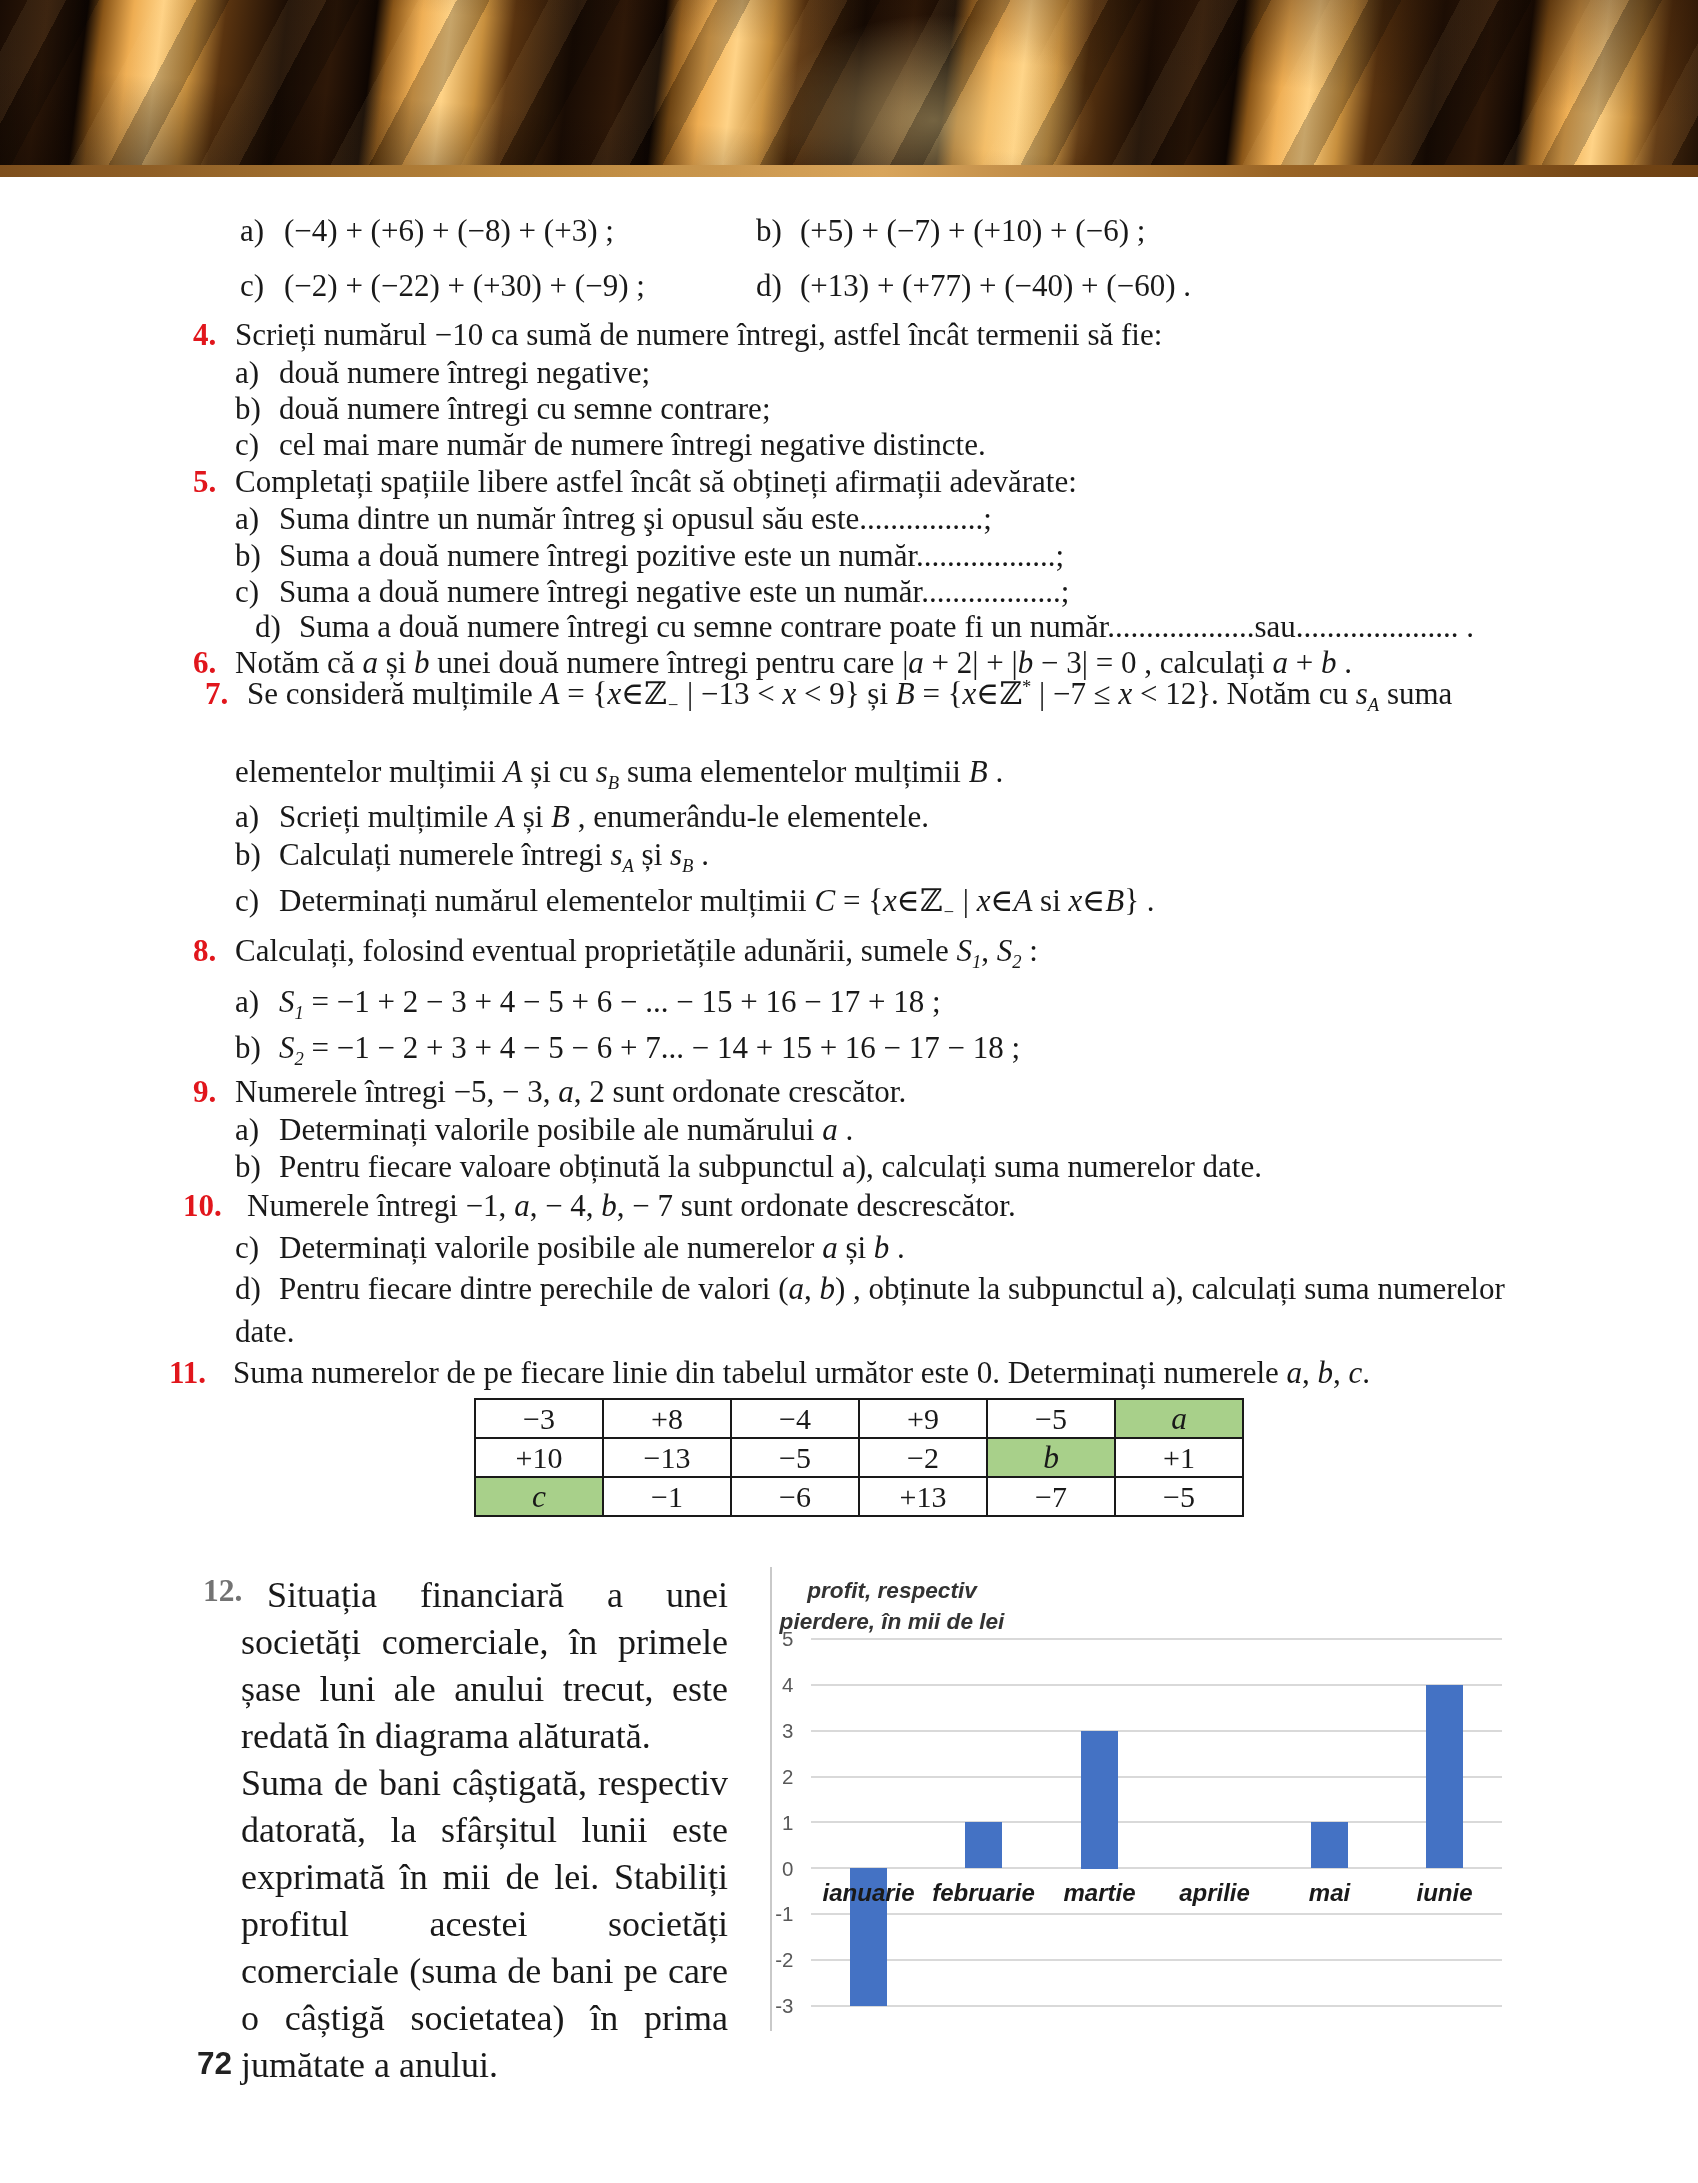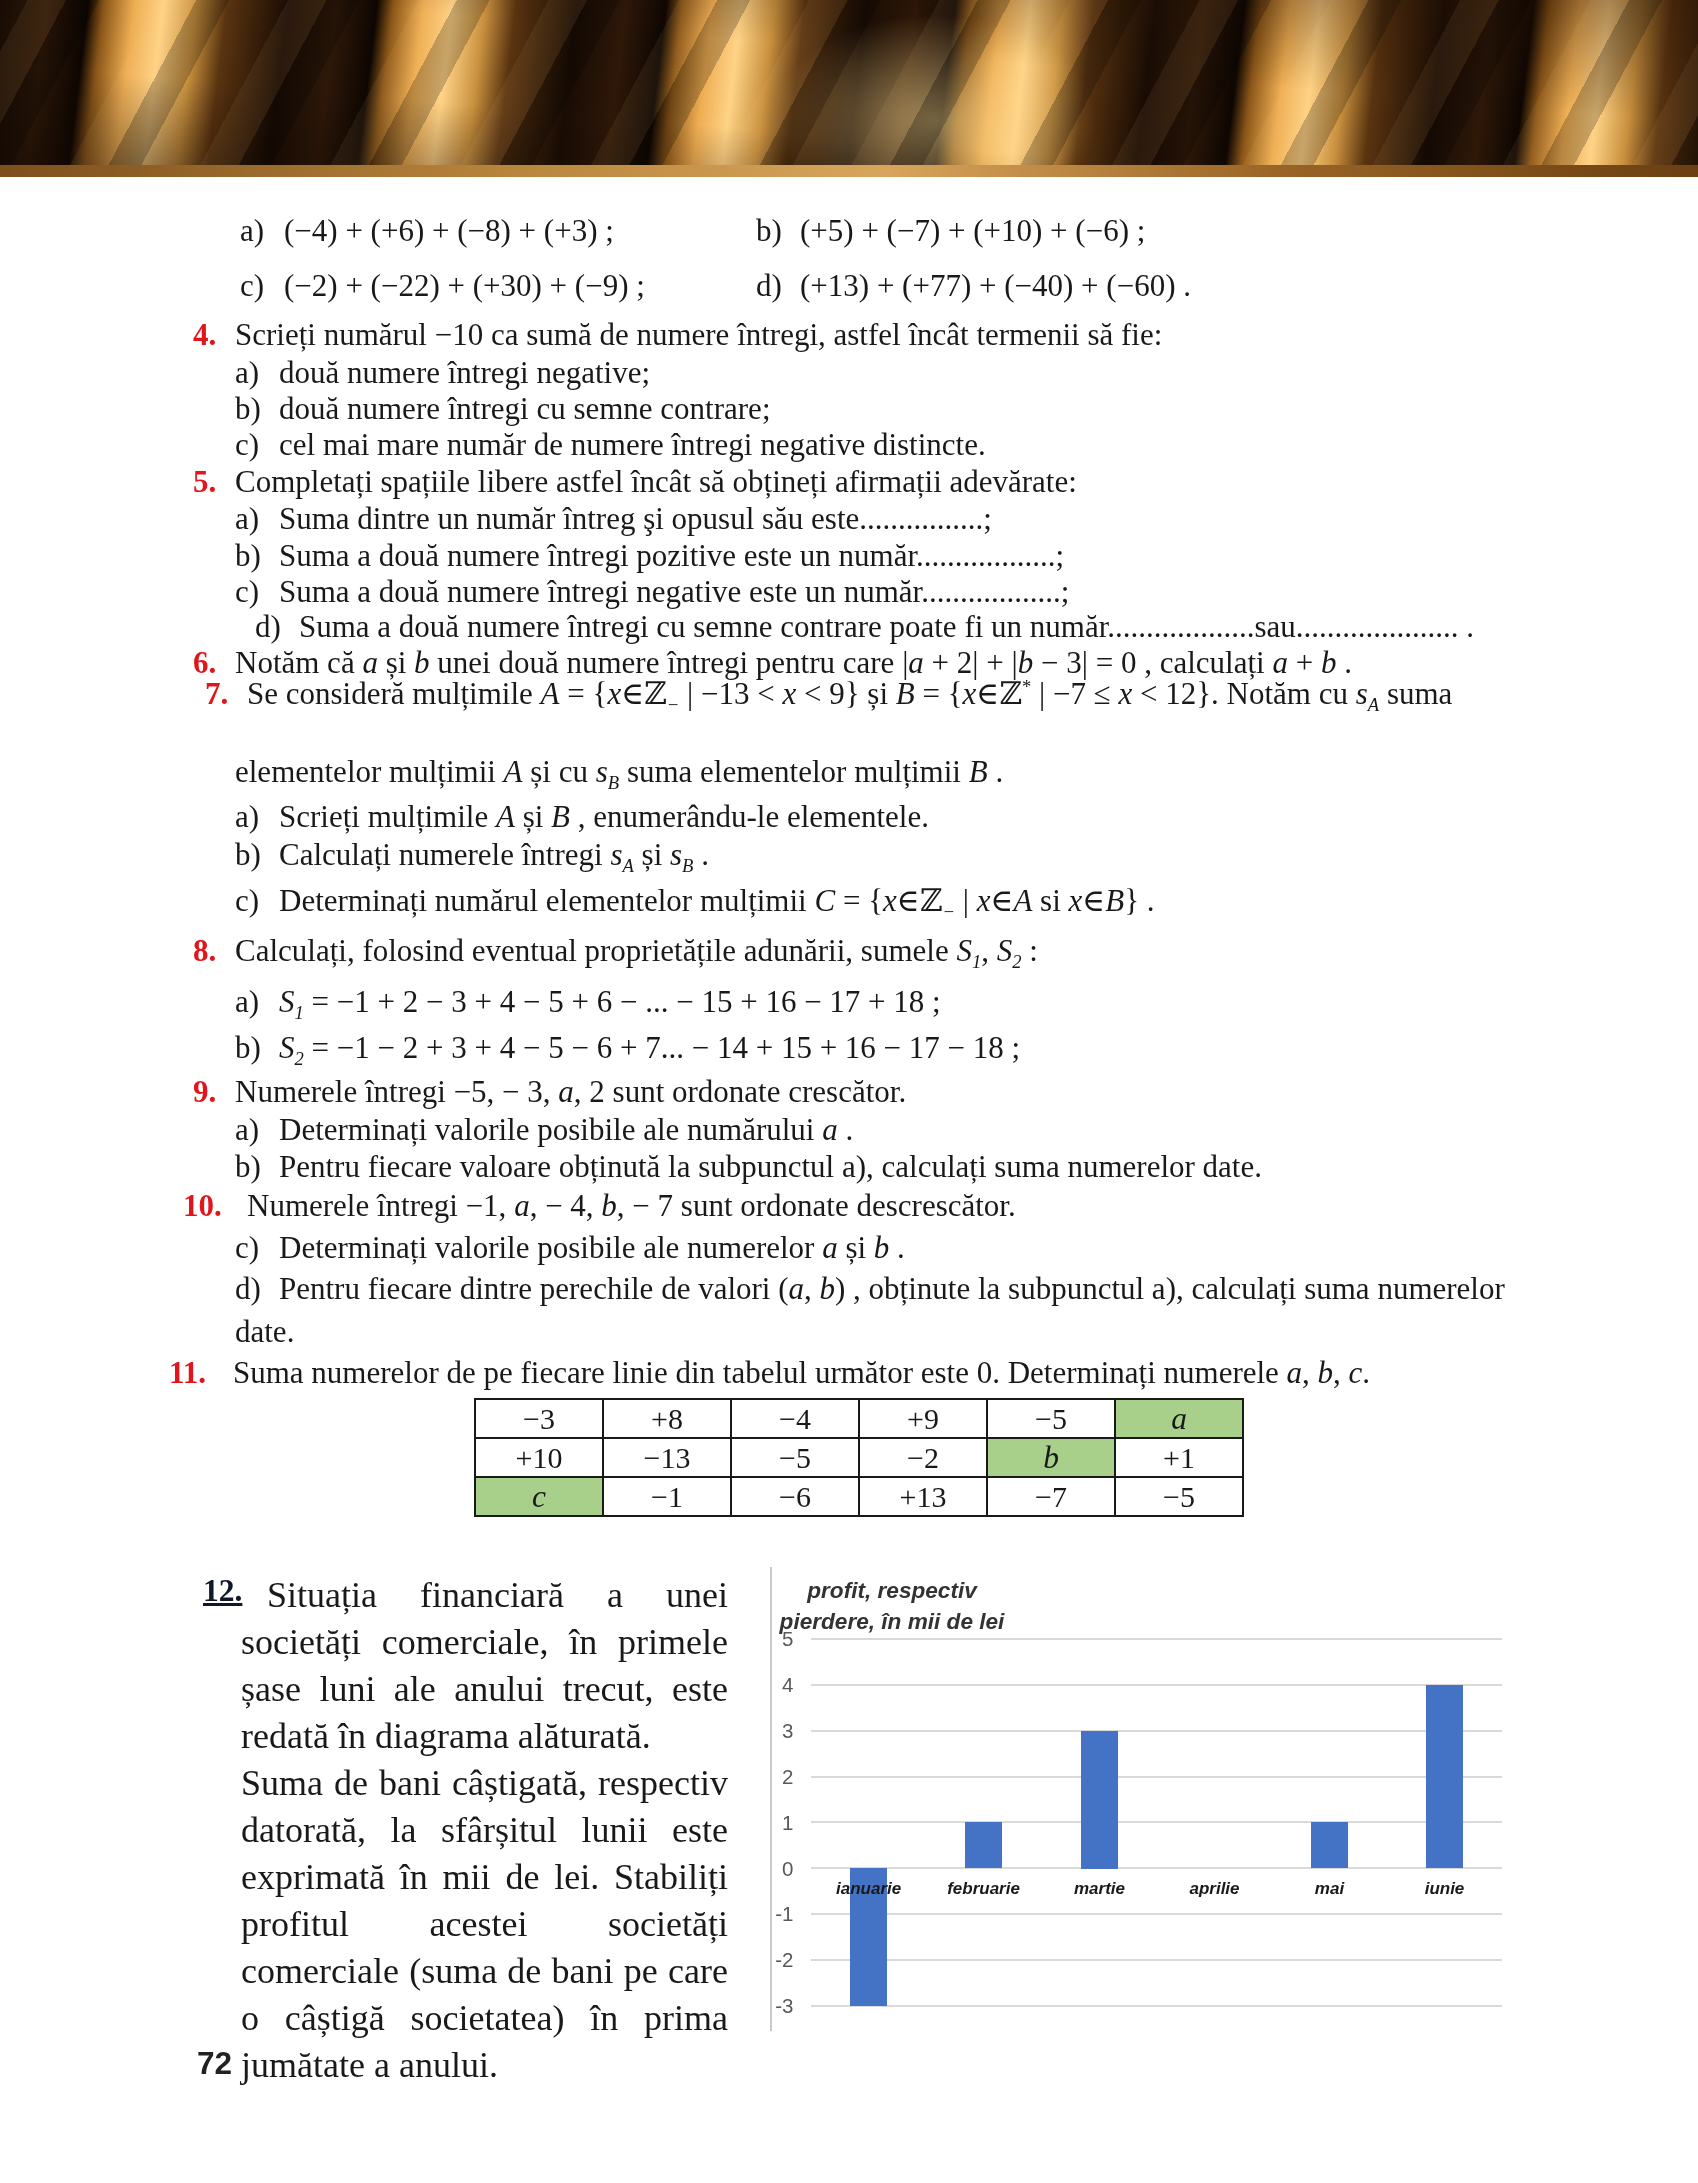--- a/index.html
+++ b/index.html
@@ -23,21 +23,21 @@
   
   .ln{position:absolute;font-size:31px;line-height:1.22;white-space:nowrap;color:#191919;}
   .num{display:inline-block;width:42px;color:#e1161c;font-weight:700;}
   .num2{display:inline-block;width:64px;color:#e1161c;font-weight:700;}
   .lbl{display:inline-block;width:44px;}
   .ln i, .ex12text i{font-style:italic;}
   .ln sub{font-size:60%;font-style:italic;line-height:0;}
   .ln sup{font-size:60%;line-height:0;}
 
   
-  .ex12num{position:absolute;left:203px;top:1573px;font-size:31.5px;font-weight:700;color:#0f172a;text-decoration:underline;}
+  .ex12num{position:absolute;left:203px;top:1573px;font-size:31.5px;font-weight:700;color:#737373;}
   .ex12text{position:absolute;left:241px;top:1572px;width:487px;font-size:36px;line-height:47px;
             text-align:justify;color:#191919;}
   .ex12text p{margin:0;}
   .ex12text p.first{text-indent:26px;}
 
   
   .sumtable{position:absolute;left:474px;top:1398px;border-collapse:collapse;border:2.7px solid #191919;}
   .sumtable td{width:126px;height:37px;border:2.1px solid #191919;border-top-width:2.7px;border-bottom-width:2.7px;
                text-align:center;vertical-align:middle;font-size:30px;padding:0;font-family:inherit;}
   .sumtable td.hl{background:#a8d08a;}
@@ -46,21 +46,21 @@
   
   .chart{position:absolute;left:746px;top:1560px;width:828px;height:493px;
          font-family:"Liberation Sans","DejaVu Sans",sans-serif;}
   .vaxis{position:absolute;left:24px;top:6.8px;width:2.1px;height:464px;background:#c9c9c9;}
   .ctitle{position:absolute;left:33px;top:15px;width:226px;text-align:center;
           font-style:italic;font-weight:700;font-size:22.6px;line-height:1.38;color:#333;}
   .plot{position:absolute;left:65px;top:79px;width:691px;height:367px;}
   .gridline{position:absolute;left:0;width:100%;height:2.1px;z-index:0;}
   .ytick{position:absolute;left:5.5px;width:42px;text-align:right;font-size:20.5px;line-height:29px;}
   .bar{position:absolute;width:37px;z-index:1;}
-  .month{position:absolute;width:115px;text-align:center;font-size:17px;font-weight:700;
+  .month{position:absolute;width:115px;text-align:center;font-size:24px;font-weight:700;
          font-style:italic;color:#1a1a1a;z-index:2;}
 
   .pagenum{position:absolute;left:197px;top:2045px;font-size:31.5px;font-weight:700;
            font-family:"Liberation Sans","DejaVu Sans",sans-serif;color:#222;}
 </style>
 </head>
 <body>
 
 <div class="page">
 

